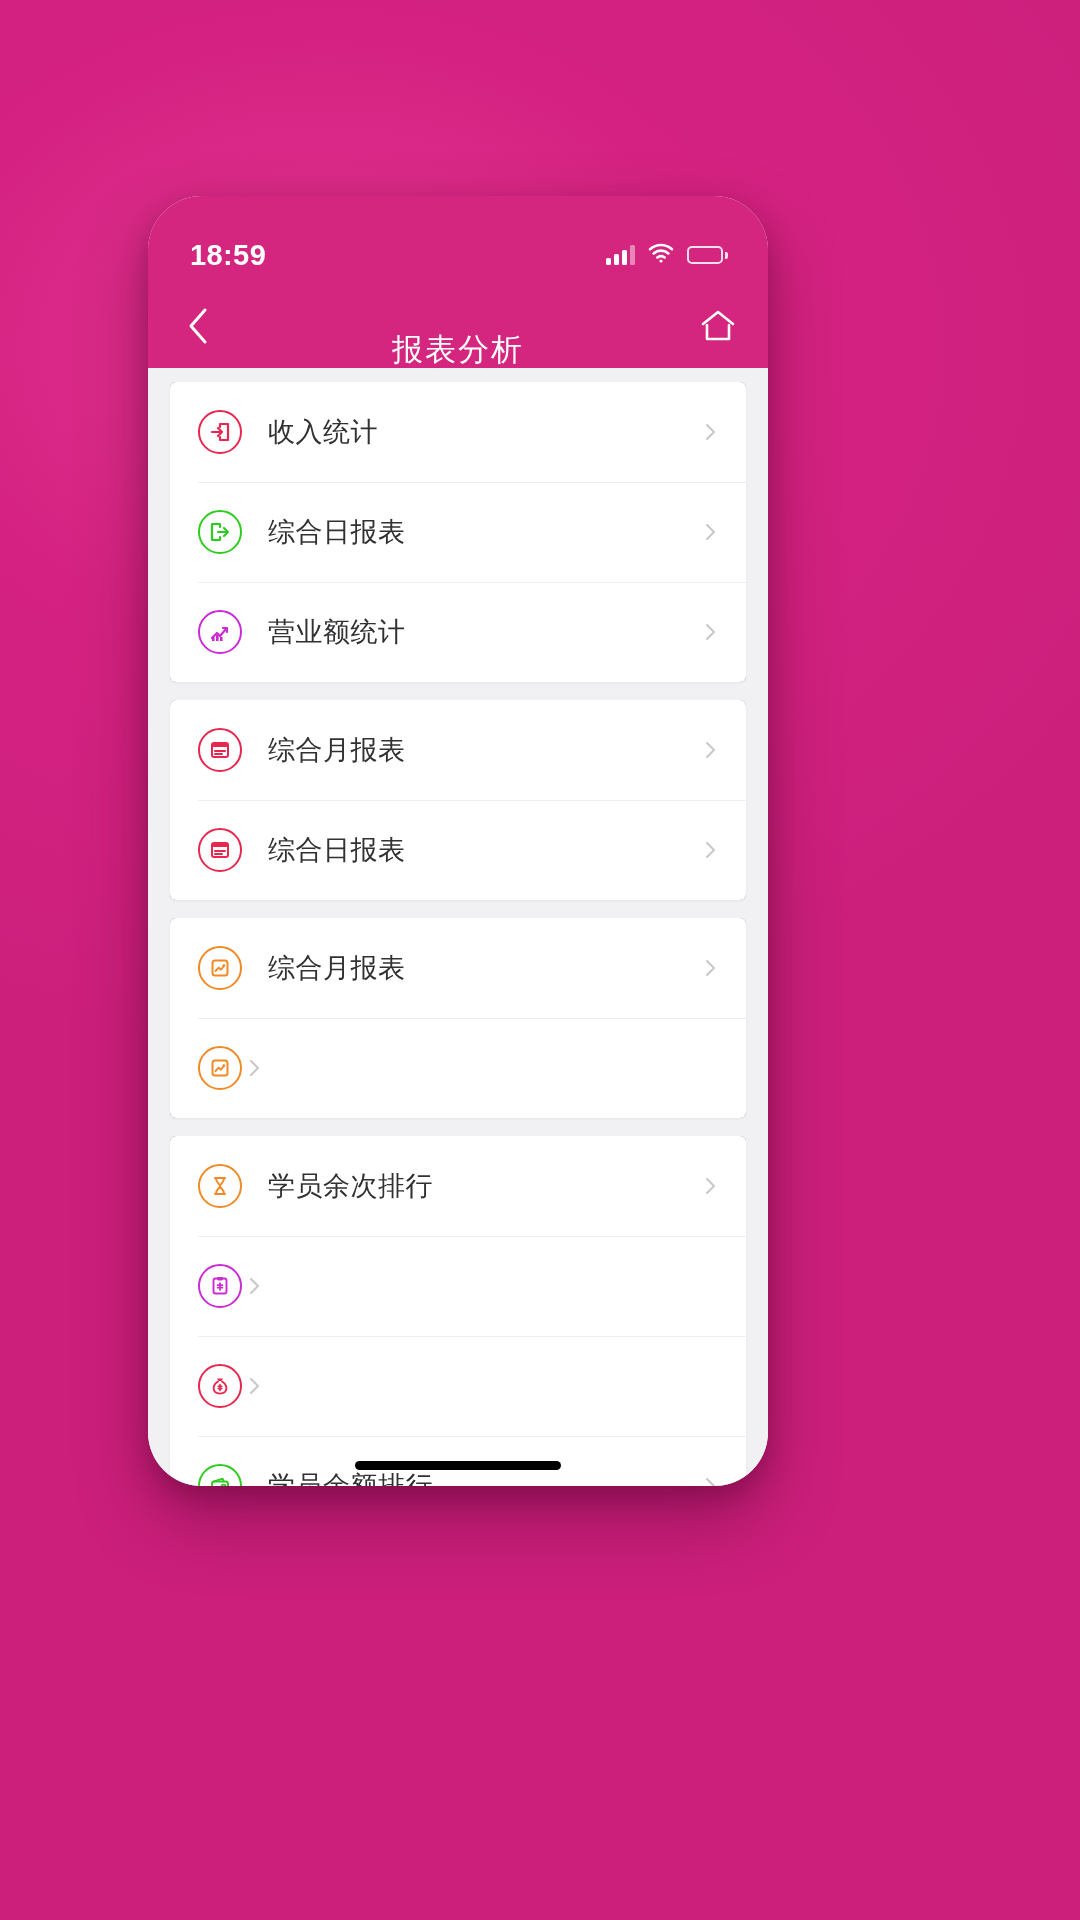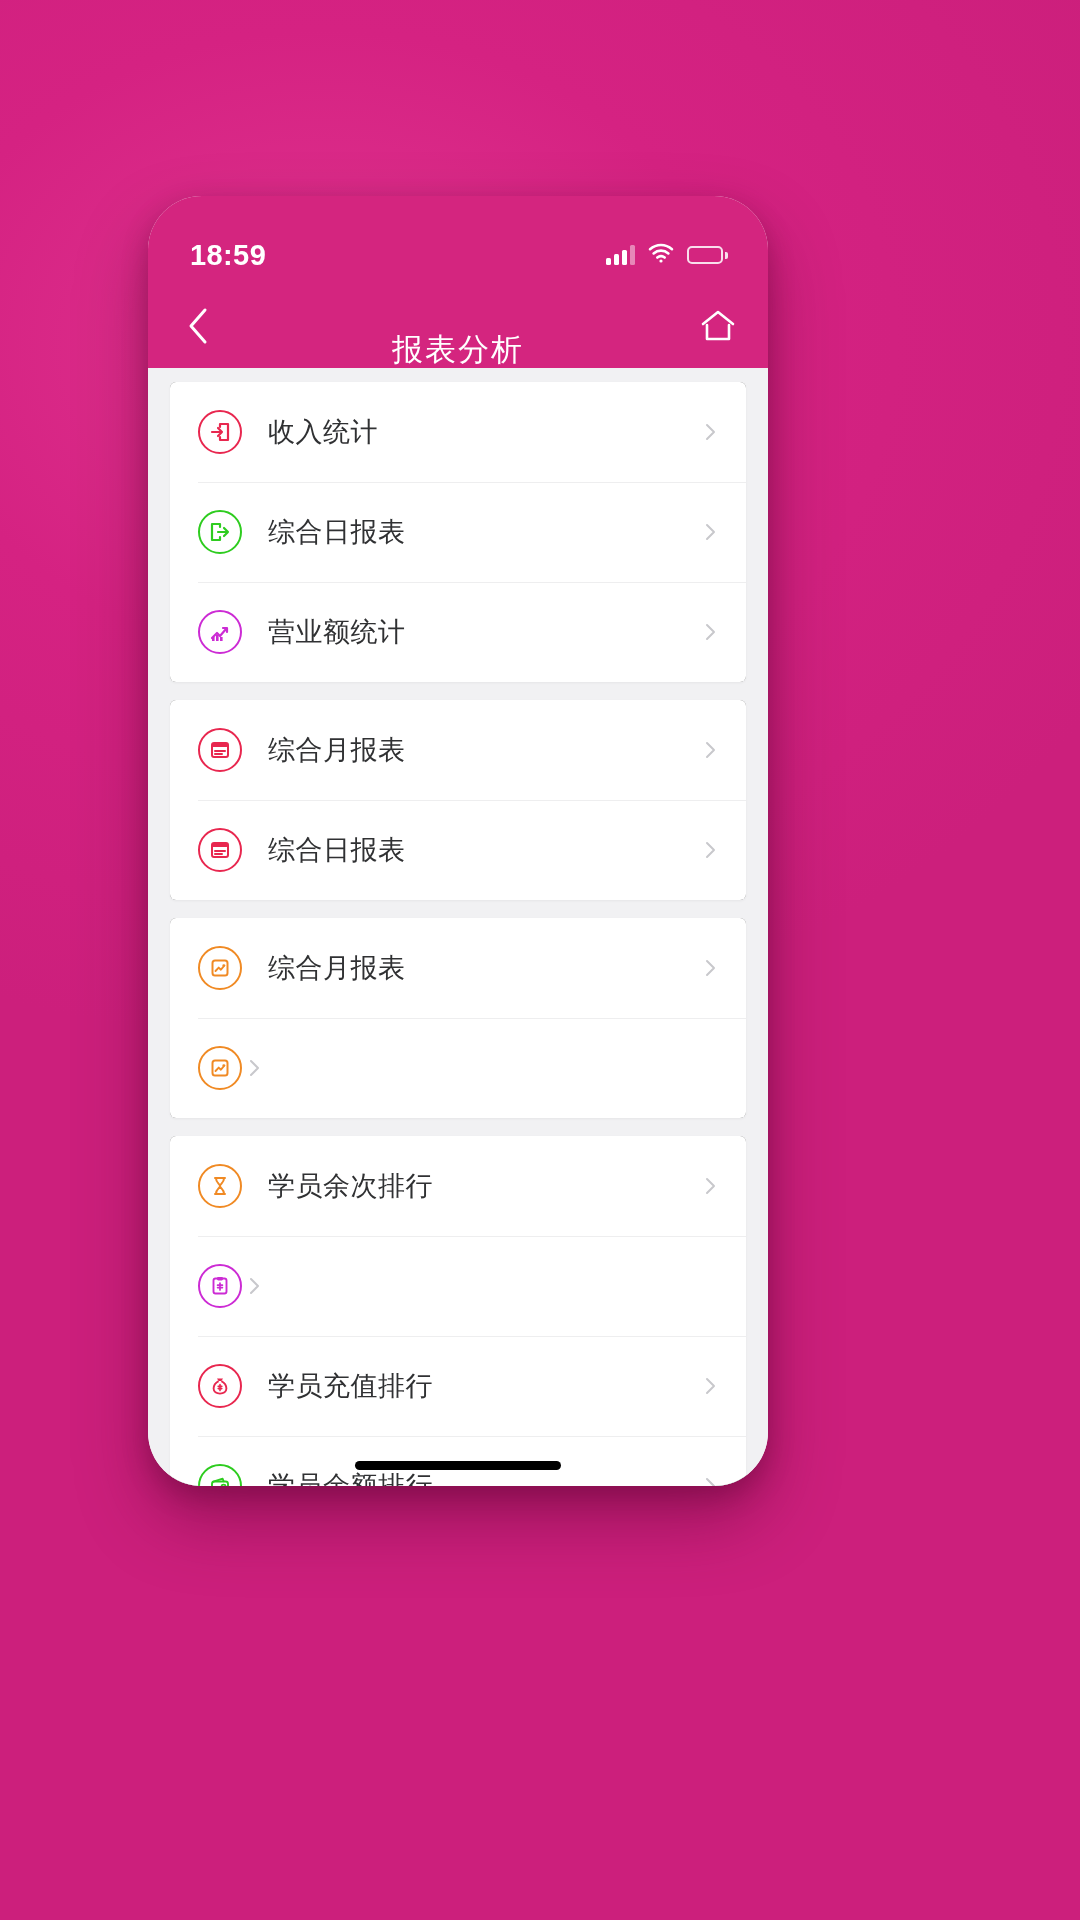--- a/index.html
+++ b/index.html
@@ -396,21 +396,20 @@
         </span>
       </div>
       <div class="row">
         <span class="row-icon" style="color:#e8274f">
           <svg width="22" height="22" viewBox="0 0 22 22" fill="none">
             <path d="M8 3.5h6l-1.6 2.6H9.6L8 3.5z" fill="currentColor"></path>
             <path d="M9.6 6.1C6.8 7.6 4.6 10.4 4.6 13.6c0 3.2 2.8 5 6.4 5s6.4-1.8 6.4-5c0-3.2-2.2-6-5-7.5" stroke="currentColor" stroke-width="1.9" stroke-linejoin="round"></path>
             <path d="M11 9.6v6M9.2 11.4h3.6M9.2 13.6h3.6" stroke="currentColor" stroke-width="1.6" stroke-linecap="round"></path>
           </svg>
         </span>
-        <span class="row-label">学员充值排行</span>
         <span class="row-chevron">
           <svg width="24" height="24" viewBox="0 0 24 24" fill="none">
               <path d="M9 5l7 7-7 7" stroke="currentColor" stroke-width="2" stroke-linecap="round" stroke-linejoin="round"></path>
             </svg>
         </span>
       </div>
       <div class="row">
         <span class="row-icon" style="color:#2ecc1f">
           <svg width="22" height="22" viewBox="0 0 22 22" fill="none">
             <rect x="3" y="6.5" width="16" height="10.5" rx="2.4" stroke="currentColor" stroke-width="1.9"></rect>

